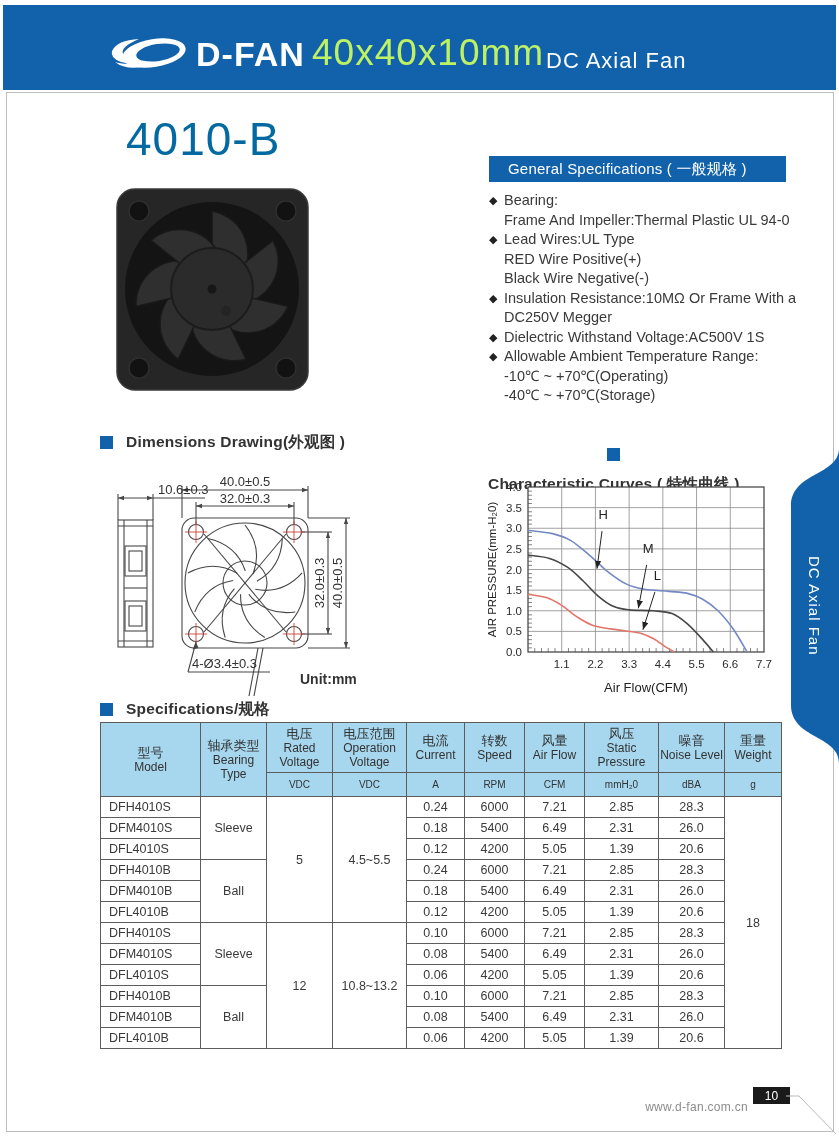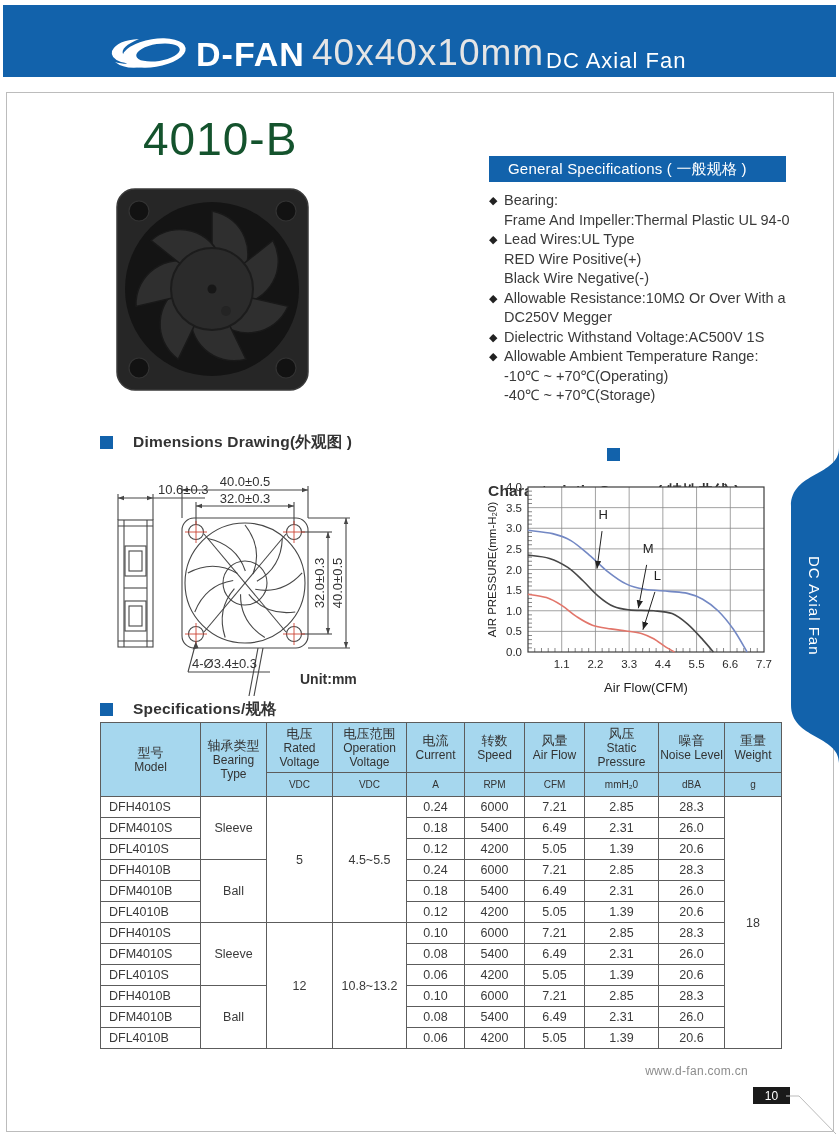--- a/index.html
+++ b/index.html
@@ -1,43 +1,43 @@
 <!DOCTYPE html>
 <html><head>
 <meta charset="utf-8">
 <style>
   * { margin:0; padding:0; box-sizing:border-box; }
   html,body { background:#e8e8e8; }
   body { font-family:"Liberation Sans", sans-serif; }
   .page { position:relative; width:839px; height:1138px; background:#ffffff; margin:0 auto; overflow:hidden; }
 
   
-  .top-band { position:absolute; left:3px; top:5px; width:833px; height:72px; background:#1262ab; }
+  .top-band { position:absolute; left:3px; top:5px; width:833px; height:85px; background:#1262ab; }
   .brand-logo { position:absolute; left:106px; top:25px; }
   .brand-text { position:absolute; left:193px; top:30px; color:#fff; font-size:34px; font-weight:bold; letter-spacing:1px; }
-  .band-title { position:absolute; left:309px; top:27px; color:#e5e5e5; font-size:37px; letter-spacing:1px;text-align:center; }
+  .band-title { position:absolute; left:309px; top:27px; color:#bef264; font-size:37px; letter-spacing:1px;text-align:center; }
   .band-subtitle { position:absolute; left:543px; top:43px; color:#fff; font-size:22px; letter-spacing:1px; }
 
   
   .content-frame { position:absolute; left:6px; top:92px; width:828px; height:1040px; border:1px solid #bcbcbc; background:#fff; }
 
   
-  .product-title { position:absolute; left:143px; top:112px; font-size:46px; color:#14532d; letter-spacing:1px; }
+  .product-title { position:absolute; left:126px; top:112px; font-size:46px; color:#0369a1; letter-spacing:1px; }
   .fan-photo { position:absolute; left:112px; top:183px; }
 
   
   .gs-panel { position:absolute; left:489px; top:156px; width:297px; }
   .gs-titlebar { background:#1262ab; color:#fff; font-size:15px; height:26px; line-height:26px; padding-left:19px; letter-spacing:0.2px; }
   .gs-list { margin-top:9px; }
   .gs-line { display:flex; font-size:14.5px; color:#3a3a3a; line-height:19.5px; }
   .gs-bullet { width:15px; flex:none; font-size:11px; line-height:19.5px; color:#222; }
   .gs-text { white-space:nowrap; }
 
   
-  .sec-head { position:absolute; display:flex; align-items:center; gap:20px; }
+  .sec-head { position:absolute; display:flex; align-items:center; gap:13px; }
   .sec-square { width:13px; height:13px; background:#1262ab; flex:none; }
   .sec-label { font-size:15.5px; color:#333; font-weight:bold; letter-spacing:0.2px; }
   #sec-dims { left:100px; top:432px; }
   #sec-curves { left:488px; top:448px;flex-direction:column; }
   #sec-specs { left:100px; top:699px; }
 
   
   .dims-svg { position:absolute; left:100px; top:468px; }
   .dims-svg text { font-family:"Liberation Sans", sans-serif; fill:#333; }
 
@@ -55,21 +55,21 @@
   .spec-table .en { font-size:12px; line-height:14px; }
   .spec-table tbody td { height:21px; font-size:12.5px; color:#3a3a3a; background:#fff; }
   .spec-table tbody td.model-cell { text-align:left; padding-left:8px; }
 
   
   .side-tab { position:absolute; left:789px; top:448px; width:50px; height:315px; }
   .side-tab-label { position:absolute; left:17px; top:0; height:315px; display:flex; align-items:center; justify-content:center;
       writing-mode:vertical-rl; color:#fff; font-size:15px; letter-spacing:1px; }
 
   
-  .footer-site { position:absolute; left:630px; top:1064px; width:118px; text-align:right; font-size:12px; color:#8c8c8c; letter-spacing:0.3px; }
+  .footer-site { position:absolute; left:630px; top:1100px; width:118px; text-align:right; font-size:12px; color:#8c8c8c; letter-spacing:0.3px; }
   .footer-pagebox { position:absolute; left:753px; top:1087px; width:37px; height:17px; background:#1a1a1a; color:#fff; font-size:12px;
       display:flex; align-items:center; justify-content:center; }
   .footer-line { position:absolute; left:780px; top:1085px; }
 </style>
 </head>
 <body>
 
 <div class="page">
 
   <div class="top-band">
@@ -132,21 +132,21 @@
         <div class="gs-line">
           <span class="gs-bullet"></span>
           <span class="gs-text">RED Wire Positive(+)</span>
         </div>
         <div class="gs-line">
           <span class="gs-bullet"></span>
           <span class="gs-text">Black Wire Negative(-)</span>
         </div>
         <div class="gs-line">
           <span class="gs-bullet">◆</span>
-          <span class="gs-text">Allowable Resistance:10MΩ Or Over With a</span>
+          <span class="gs-text">Insulation Resistance:10MΩ Or Frame With a</span>
         </div>
         <div class="gs-line">
           <span class="gs-bullet"></span>
           <span class="gs-text">DC250V Megger</span>
         </div>
         <div class="gs-line">
           <span class="gs-bullet">◆</span>
           <span class="gs-text">Dielectric Withstand Voltage:AC500V 1S</span>
         </div>
         <div class="gs-line">

